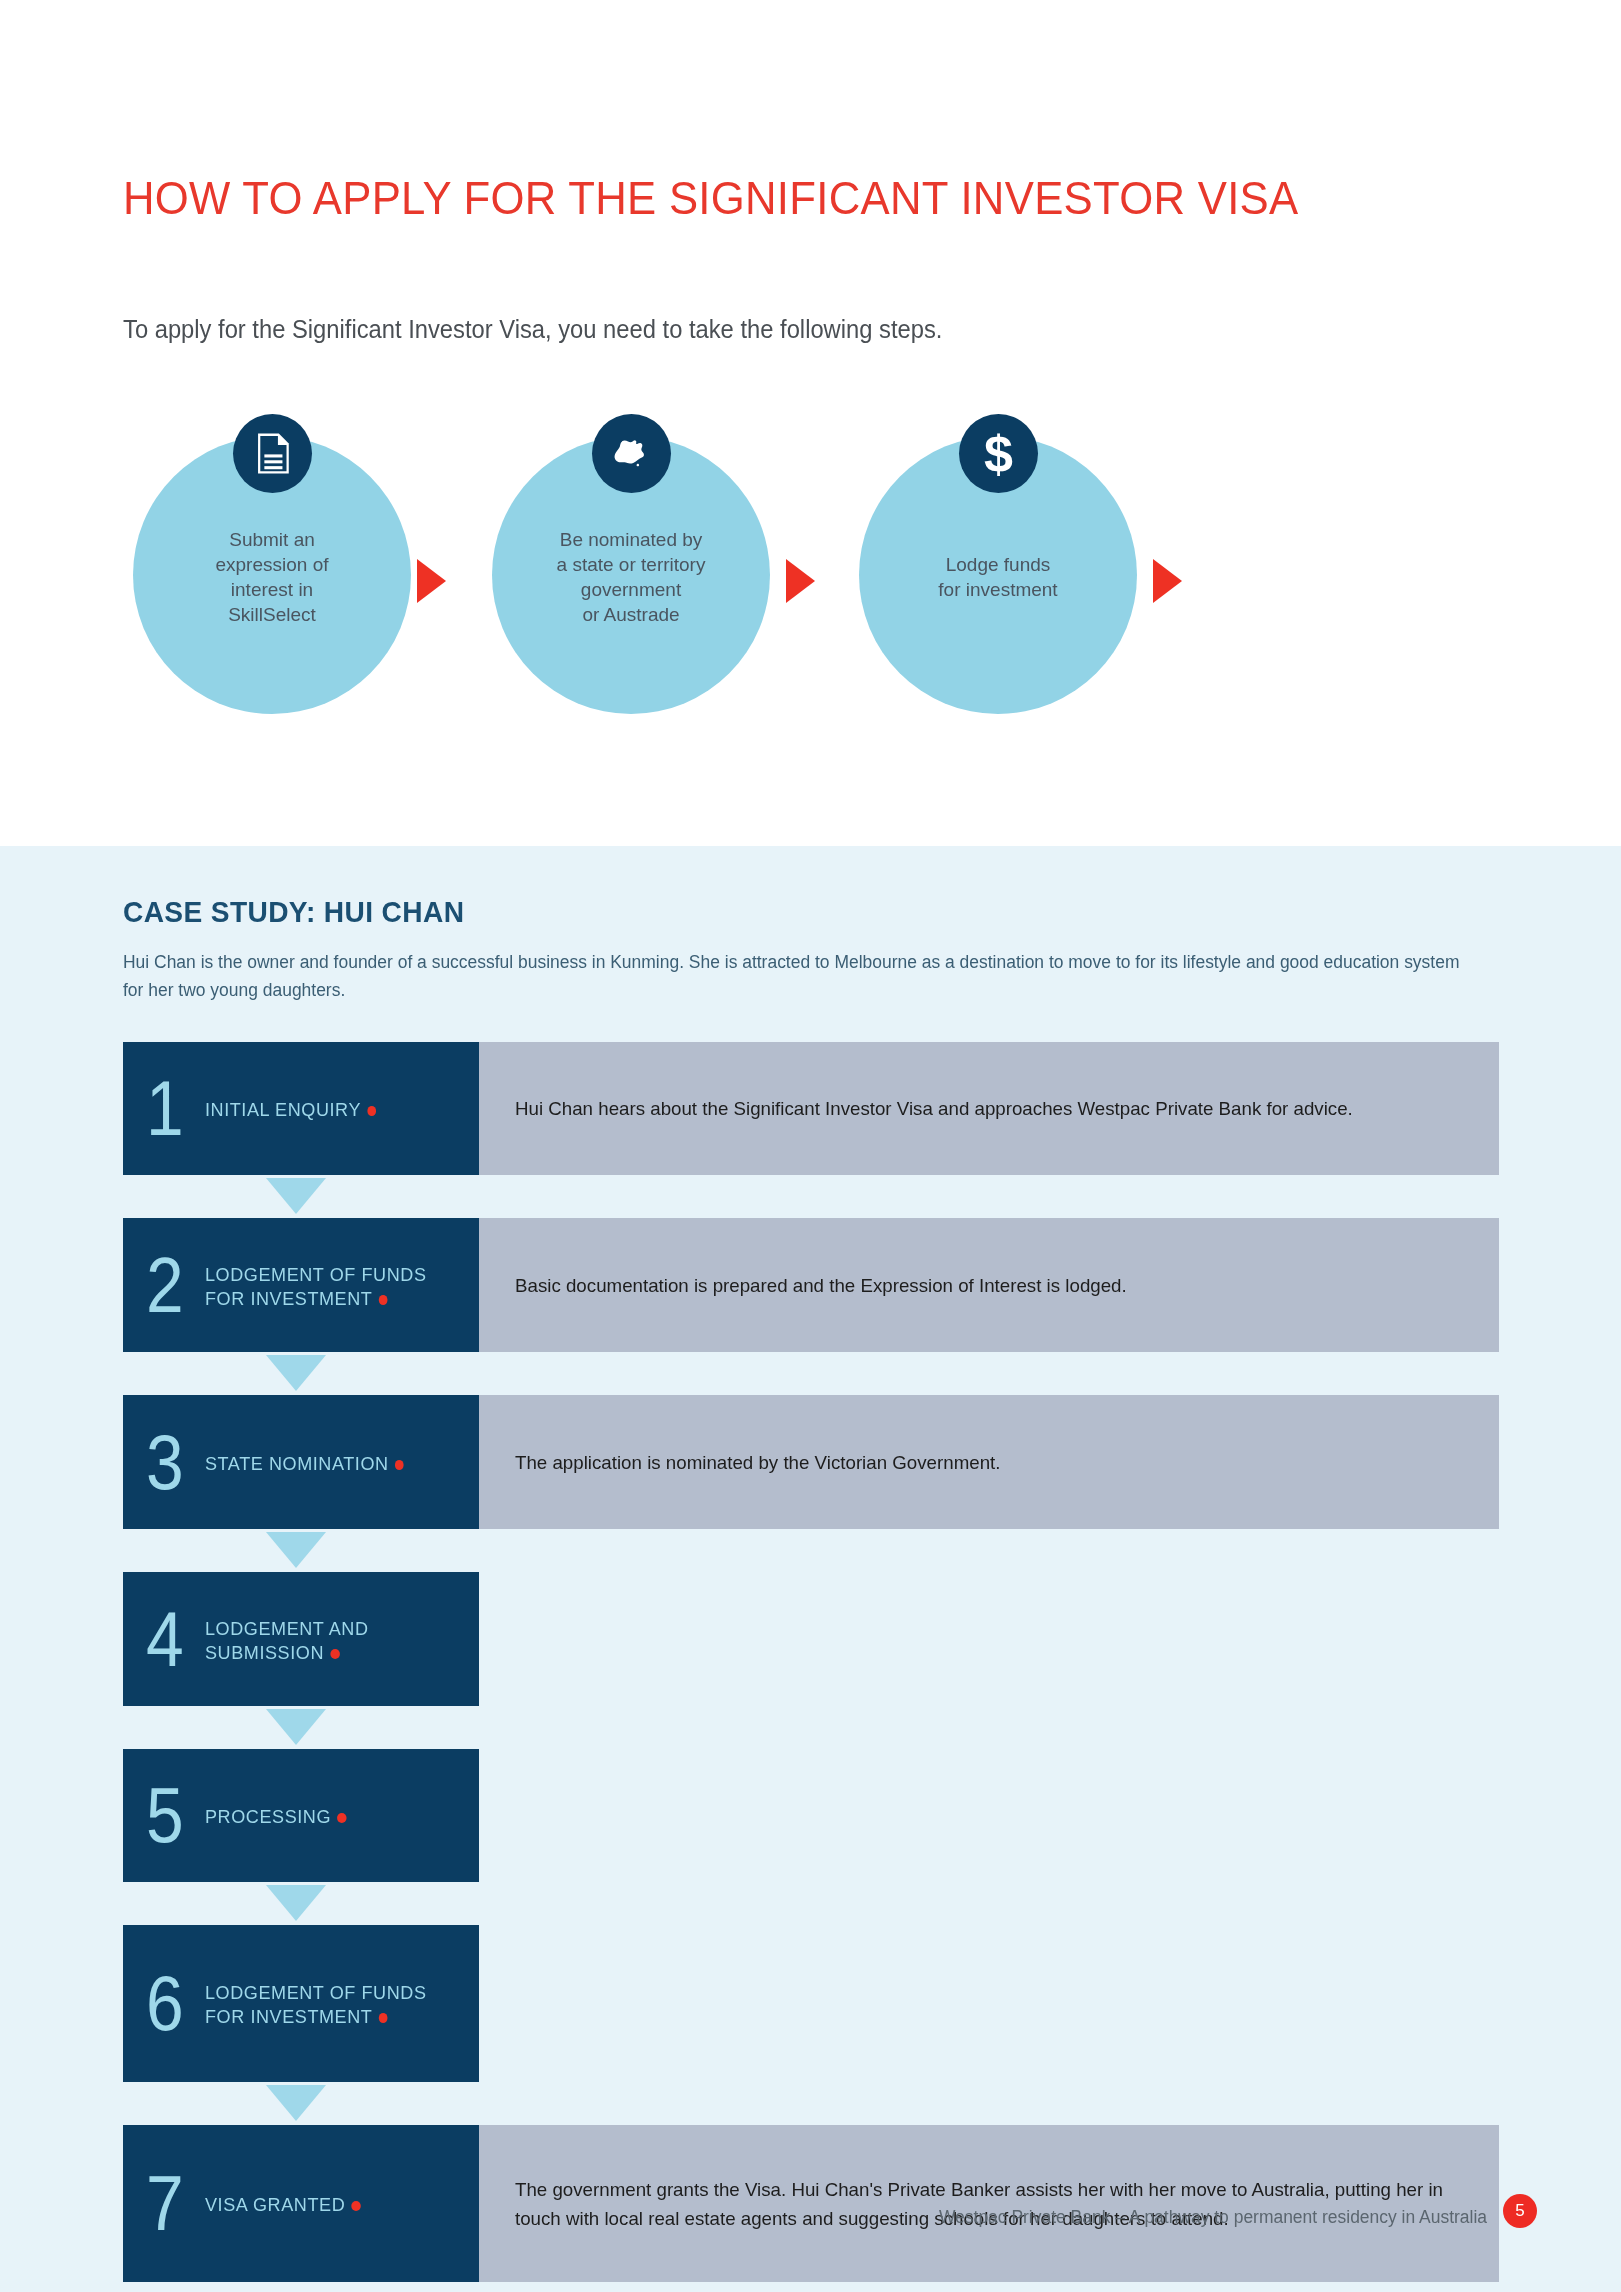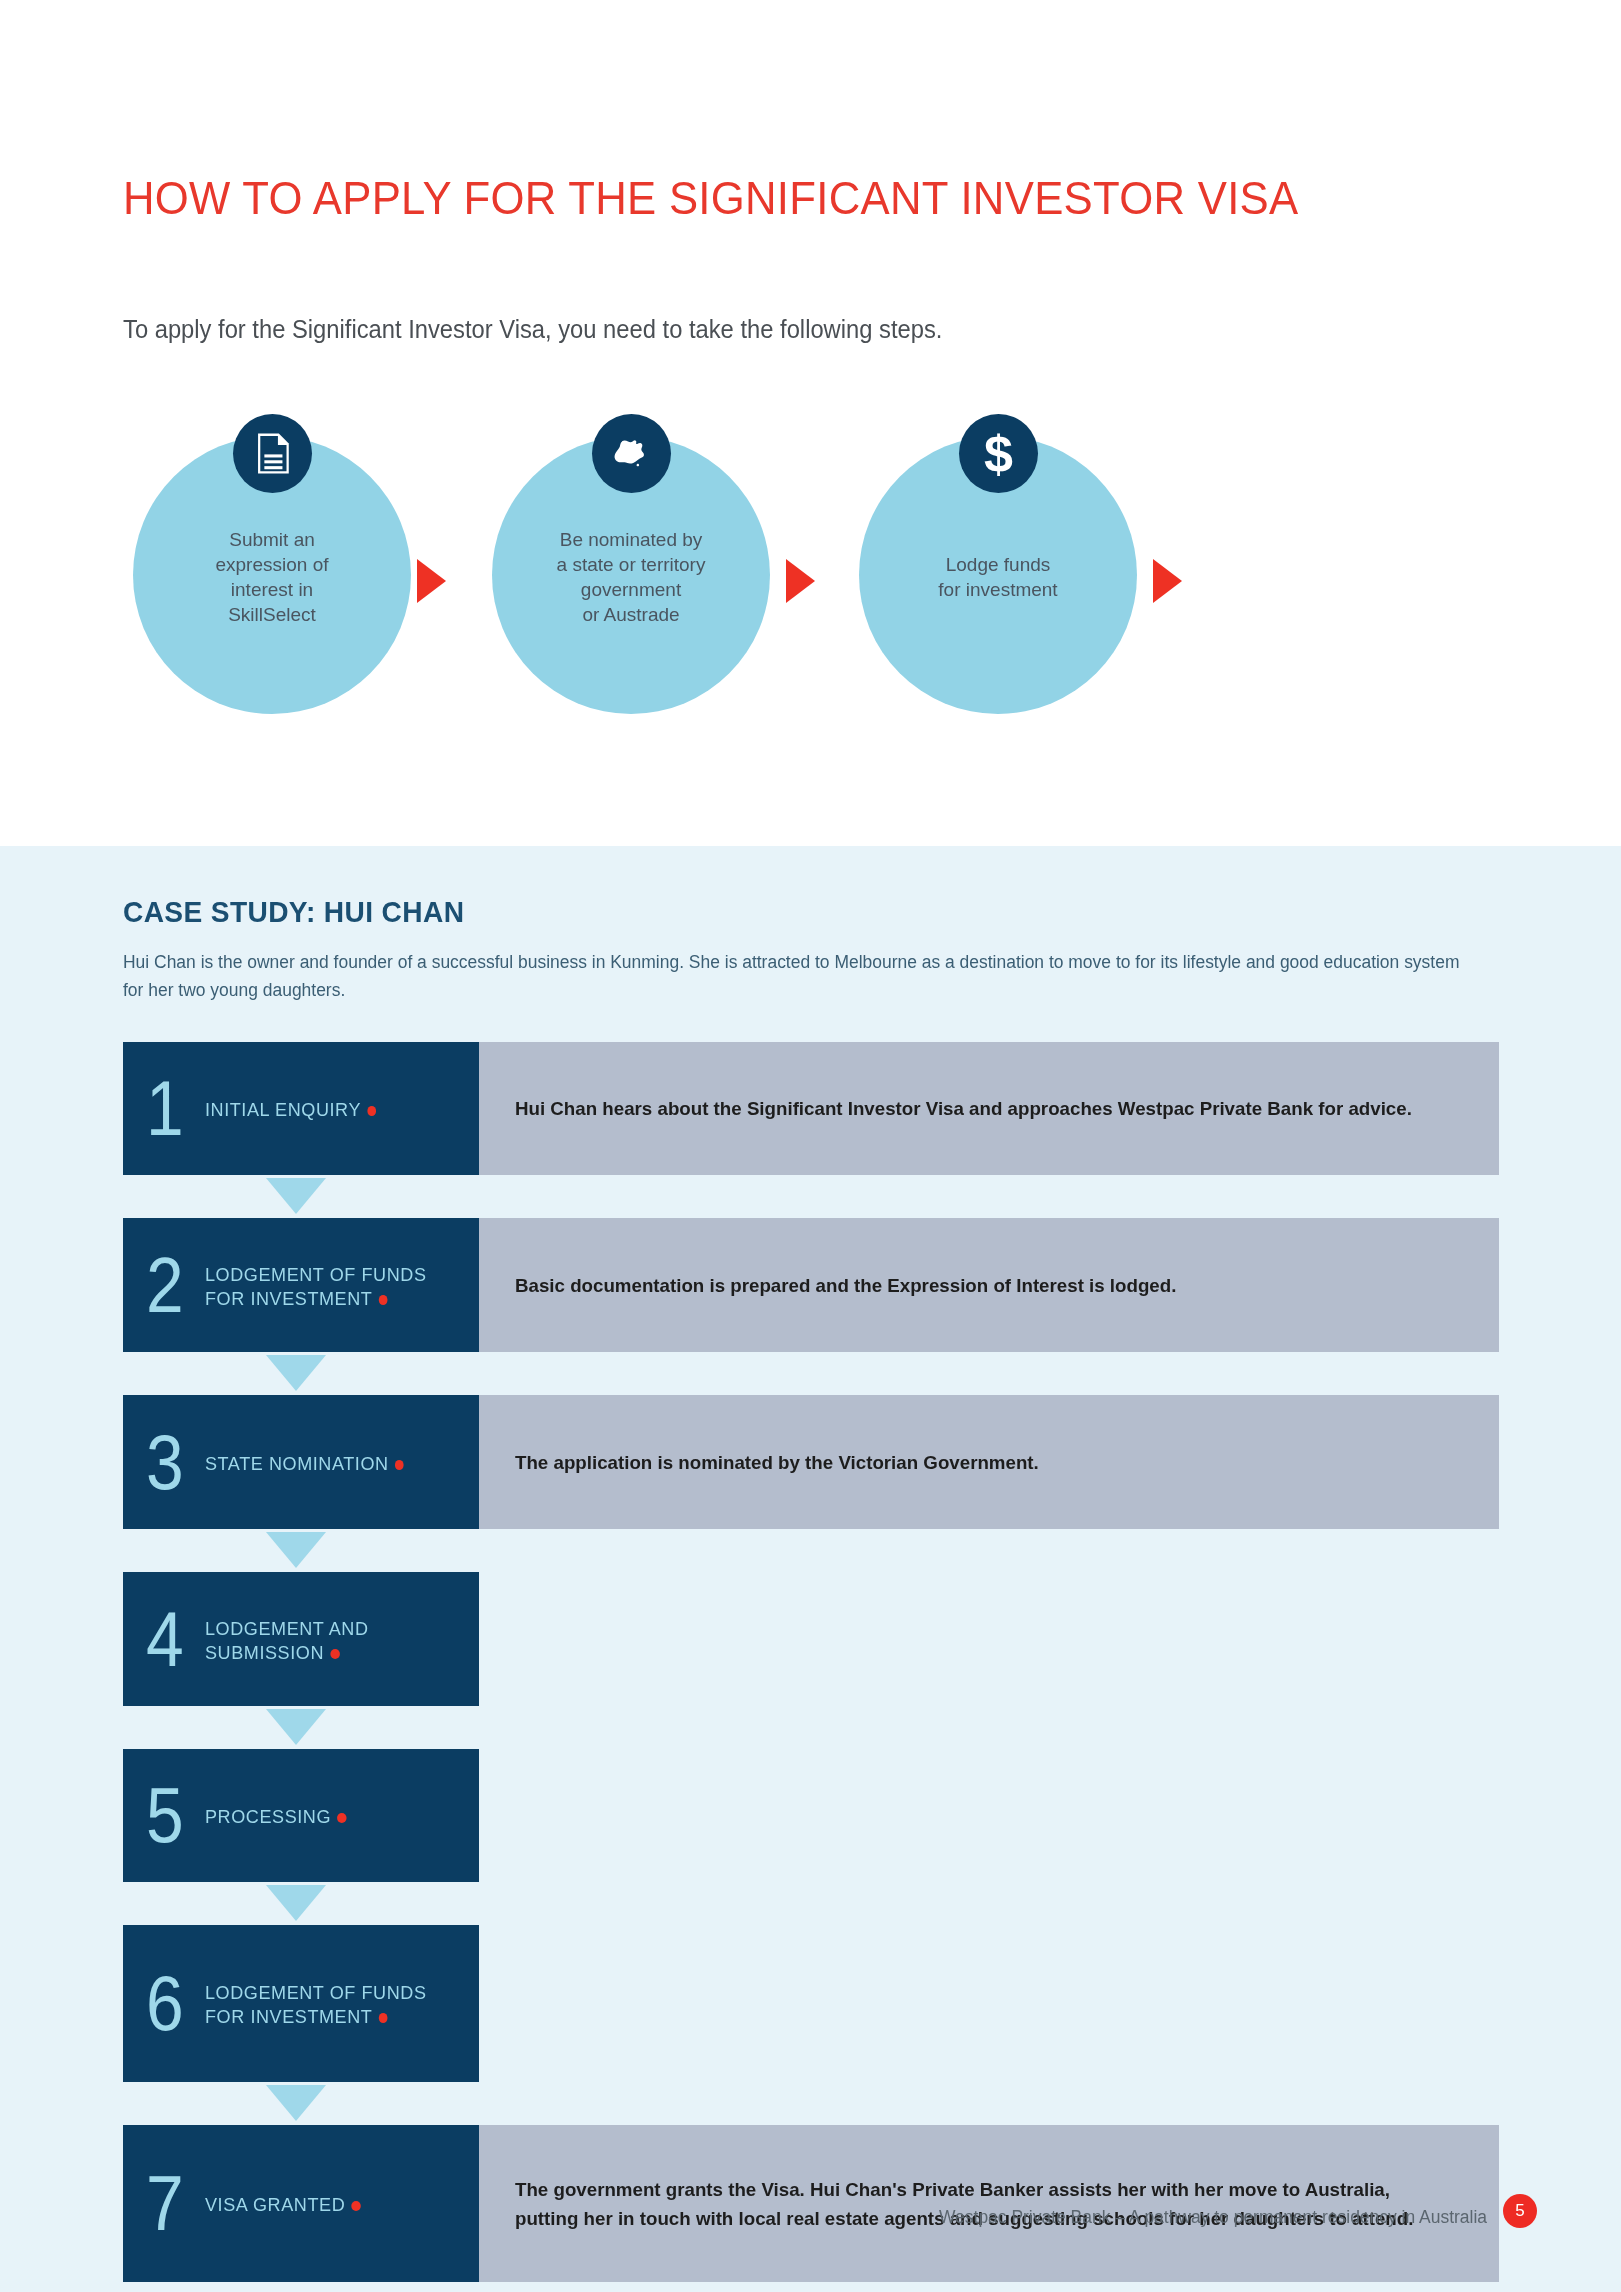--- a/index.html
+++ b/index.html
@@ -217,21 +217,20 @@
 
   .step-body {
     flex: 1 1 auto;
     background: #b4bdcd;
     display: flex;
     align-items: center;
     padding: 18px 36px 18px 36px;
     font-size: 19px;
     line-height: 29px;
     color: #1d1d1d;
-    font-weight: bold;
   }
   .step-body p {
     transform: scaleX(0.985);
     transform-origin: left center;
   }
 
   .step-connector {
     position: absolute;
     left: 143px;
     bottom: -39px;

